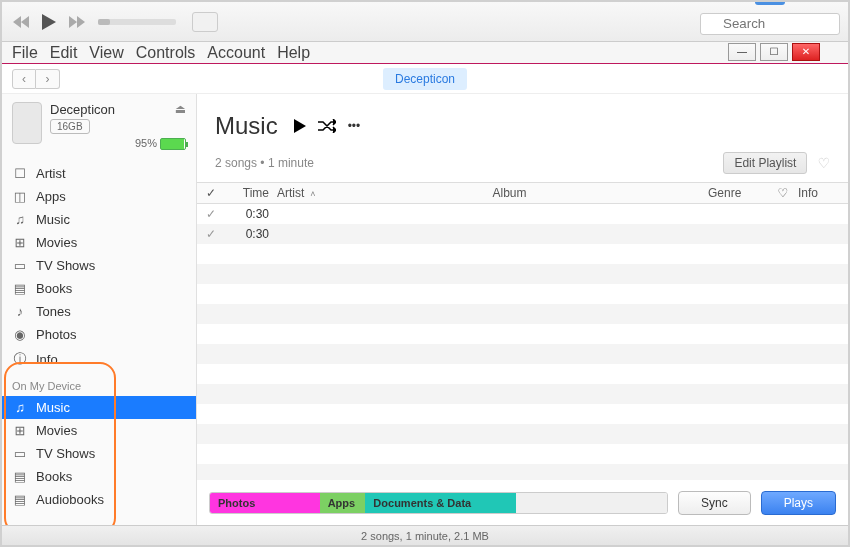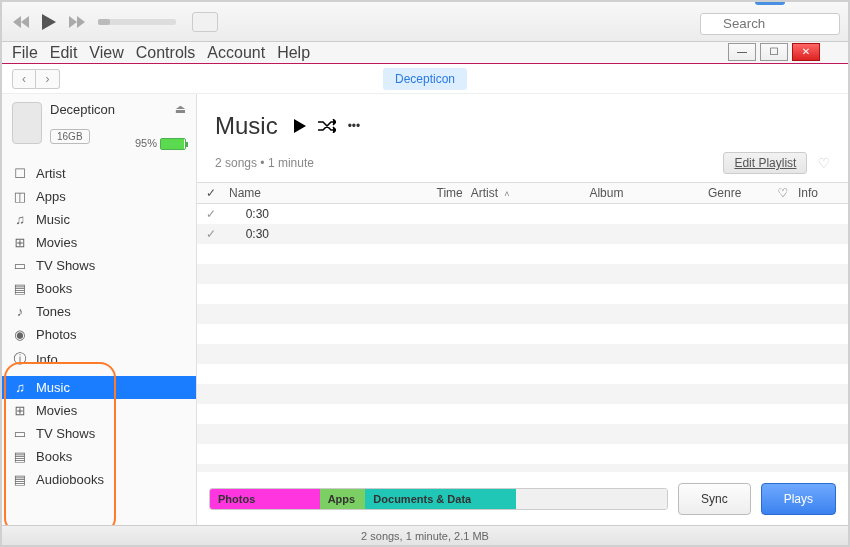--- a/index.html
+++ b/index.html
@@ -30,41 +30,41 @@
 .nav-btn:first-child { border-radius:3px 0 0 3px; }
 .nav-btn:last-child { border-radius:0 3px 3px 0; border-left:none;}
 .device-tab { position:absolute; left:50%; transform:translateX(-50%); background:#def; color:#2a7ae0; padding:4px 12px; border-radius:3px; font-size:12px; }
 
 .layout { display:flex; height: calc(100% - 40px - 22px - 30px - 20px); }
 .sidebar { width: 195px; background:#fafafa; border-right:1px solid #e0e0e0; overflow-y:auto; }
 .device-card { padding:8px 10px 12px; display:flex; gap:8px; }
 .device-thumb { width:30px; height:42px; background:#e8e8e8; border-radius:4px; border:1px solid #ccc; }
 .device-info { flex:1; }
 .device-name { font-size:13px; font-weight:500; color:#333; }
-.storage-badge { display:inline-block; border:1px solid #bbb; border-radius:3px; padding:1px 6px; font-size:10px; color:#666; margin-top:12px; }
+.storage-badge { display:inline-block; border:1px solid #bbb; border-radius:3px; padding:1px 6px; font-size:10px; color:#666; margin-top:2px; }
 .device-pct { font-size:11px; color:#666; float:right; margin-top:20px; }
 .battery { display:inline-block; width:26px; height:12px; border:1px solid #4CAF50; border-radius:2px; position:relative; vertical-align:middle; background:linear-gradient(90deg,#5bd94f 95%,transparent 95%);}
 .battery::after { content:""; position:absolute; right:-3px; top:3px; width:2px; height:5px; background:#4CAF50;}
 .eject { float:right; color:#888; }
 
 .sb-heading { font-size:11px; color:#888; padding:4px 10px; }
 .sb-item { display:flex; align-items:center; gap:8px; padding:4px 10px; font-size:13px; color:#333; cursor:default; }
 .sb-item .icn { width:16px; text-align:center; color:#666; }
 .sb-item.selected { background:#1a7cff; color:#fff; }
 .sb-item.selected .icn { color:#fff; }
 .device-group { position:relative; margin-top:4px; }
 .orange-ring { position:absolute; left:2px; top:-14px; width:112px; height:172px; border:2px solid #ff7b29; border-radius:16px; pointer-events:none; }
 
 .main { flex:1; background:#fff; display:flex; flex-direction:column; }
 .main-header { padding: 18px 18px 8px; display:flex; align-items:center; gap:16px; }
 .main-title { font-size:24px; font-weight:400; }
 .main-icons { display:flex; gap:12px; align-items:center; color:#333; }
 .sub-row { display:flex; align-items:center; padding:4px 18px 8px; }
 .summary-text { color:#888; font-size:12px; }
-.edit-btn { margin-left:auto; background:linear-gradient(#f2f2f2,#e6e6e6); border:1px solid #ccc; border-radius:3px; padding:3px 10px; font-size:12px; color:#555;text-decoration:underline;}
+.edit-btn { margin-left:auto; background:linear-gradient(#f2f2f2,#e6e6e6); border:1px solid #ccc; border-radius:3px; padding:3px 10px; font-size:12px; color:#555;}
 .heart-outline { color:#ccc; margin-left:10px; font-size:14px; }
 
 .table-head { display:flex; border-top:1px solid #ddd; border-bottom:1px solid #ddd; background:#fafafa; font-size:12px; color:#555; height:22px; align-items:center; }
 .col-check { width:28px; text-align:center; }
 .col-name { flex:1.6; padding-left:4px; }
 .col-time { width:52px; text-align:right; padding-right:8px; }
 .col-artist { flex:1; position:relative;}
 .col-album { flex:1; }
 .col-genre { width:60px; }
 .col-heart { width:30px; text-align:center; }
@@ -77,21 +77,21 @@
 .row:nth-child(even){ background:#f4f4f4;}
 .row .chk { color:#999; }
 
 .footer-area { padding:10px 12px; display:flex; align-items:center; gap:10px; background:#fff; border-top:1px solid transparent;}
 .usage-bar { flex:1; height:22px; border:1px solid #ccc; border-radius:3px; display:flex; overflow:hidden; font-size:11px; font-weight:bold;}
 .seg { display:flex; align-items:center; padding:0 8px; }
 .seg-photos { background:#ff35e0; color:#333; width:24%; }
 .seg-apps   { background:#7cd063; color:#333; width:10%; }
 .seg-docs   { background:#20c7b6; color:#333; width:33%; }
 .seg-free   { background:#f0f0f0; flex:1; }
-.sync-btn, .done-btn { height:32px; padding:0 22px; border:1px solid #bbb; border-radius:4px; font-size:12px;}
+.sync-btn, .done-btn { height:24px; padding:0 22px; border:1px solid #bbb; border-radius:4px; font-size:12px;}
 .sync-btn { background:linear-gradient(#fdfdfd,#eee); color:#333;}
 .done-btn { background:linear-gradient(#6fa9ff,#3b82f0); color:#fff; border-color:#2a6bd1;}
 
 .statusbar { height:20px; background:linear-gradient(#f0f0f0,#e4e4e4); border-top:1px solid #ccc; display:flex; align-items:center; justify-content:center; font-size:11px; color:#666;}
 
 svg { display:block; }
 </style>
 </head>
 <body>
 
@@ -204,20 +204,21 @@
           <span class="icn">◉</span>
           <span>Photos</span>
         </div>
         <div class="sb-item">
           <span class="icn">ⓘ</span>
           <span>Info</span>
         </div>
       </div>
 
     <div class="device-group">
+      <div class="sb-heading">On My Device</div>
       <div id="device-list">
           <div class="sb-item selected">
             <span class="icn">♫</span>
             <span>Music</span>
           </div>
           <div class="sb-item">
             <span class="icn">⊞</span>
             <span>Movies</span>
           </div>
           <div class="sb-item">
@@ -256,21 +257,20 @@
       </div>
     </div>
     <div class="sub-row">
       <span class="summary-text">2 songs • 1 minute</span>
       <button class="edit-btn">Edit Playlist</button>
       <span class="heart-outline">♡</span>
     </div>
 
     <div class="table-head">
       <div class="col-check">✓</div>
-      <div class="col-name">Name</div>
       <div class="col-time">Time</div>
       <div class="col-artist"><span>Artist</span><span class="sort-caret">˄</span></div>
       <div class="col-album">Album</div>
       <div class="col-genre">Genre</div>
       <div class="col-heart">♡</div>
       <div class="col-plays">Info</div>
     </div>
 
     <div class="rows" id="track-rows">
         <div class="row">

